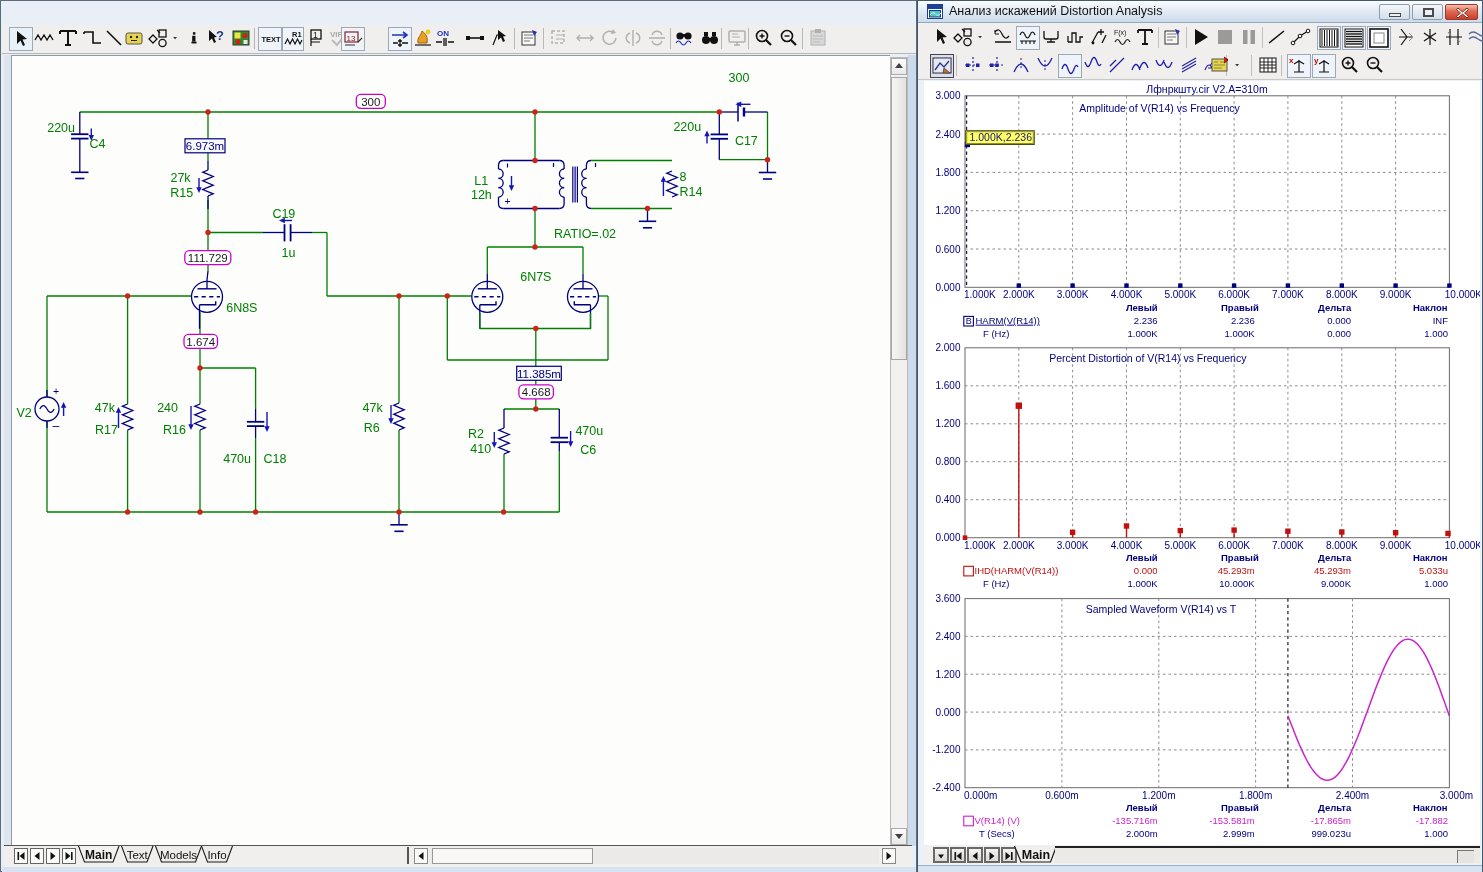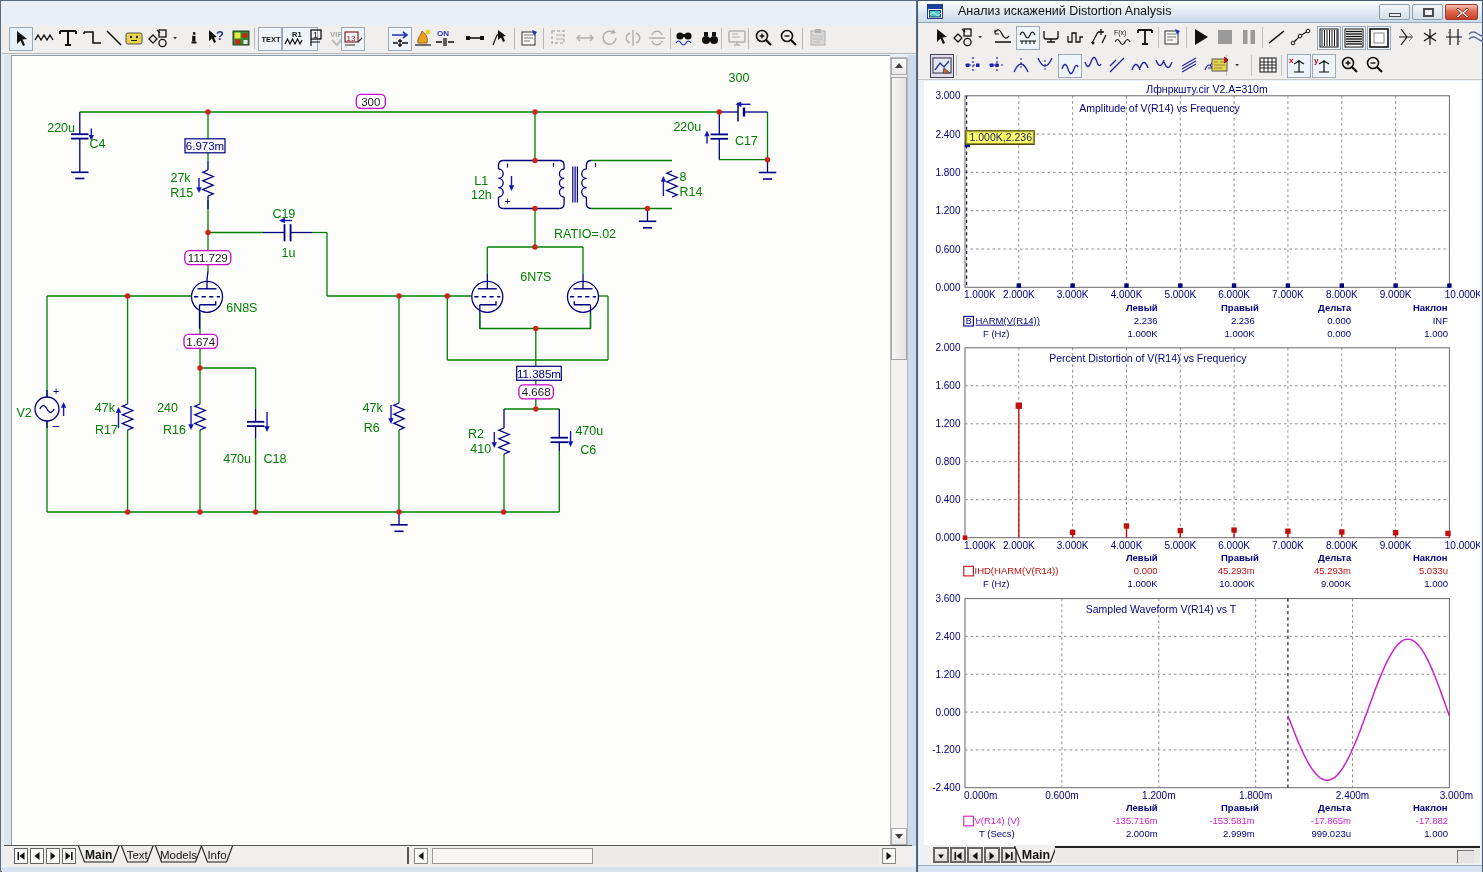--- a/index.html
+++ b/index.html
@@ -60,21 +60,21 @@
             <rect x="3" y="4" width="16" height="14" fill="#2e8b2e" stroke="#333"></rect>
             <rect x="4.5" y="5.5" width="6" height="6" fill="#e8e840"></rect>
             <circle cx="8" cy="14.5" r="2.6" fill="#d02010"></circle>
             <circle cx="15" cy="8.5" r="2.6" fill="#d02010"></circle>
             <path d="M13.5 13 h4 v4 h-4 z" fill="#e8e8e8"></path>
           </svg></div>
 <div class="abs" style="left:252px;top:3px;width:1px;height:21px;background:#b8b8b8;"></div>
 <div class="abs" style="left:256px;top:2px;width:24px;height:24px;border:1px solid #9aa8b8;background:#eef4fa;"><svg width="22" height="22" viewBox="0 0 22 22">
             <text x="2.5" y="14" font-size="7.5" font-weight="bold" fill="#111" font-family="Liberation Sans">TEXT</text>
           </svg></div>
-<div class="abs" style="left:280px;top:2px;width:36px;height:24px;border:1px solid #9aa8b8;background:#eef4fa;"><svg width="22" height="22" viewBox="0 0 22 22">
+<div class="abs" style="left:280px;top:2px;width:22px;height:24px;border:1px solid #9aa8b8;background:#eef4fa;"><svg width="22" height="22" viewBox="0 0 22 22">
             <text x="9" y="9" font-size="7.5" font-weight="bold" fill="#111" font-family="Liberation Sans">R1</text>
             <path d="M2 16 L4.5 11 L7 16 L9.5 11 L12 16 L14.5 11 L17 16 L19 12" stroke="#111" fill="none" stroke-width="1.2"></path>
           </svg></div>
 <div class="abs" style="left:304px;top:2px;width:24px;height:24px;"><svg width="22" height="22" viewBox="0 0 22 22">
             <rect x="5" y="3" width="10" height="9" fill="none" stroke="#111" stroke-width="1.3"></rect>
             <text x="7" y="11" font-size="8.5" fill="#111" font-family="Liberation Sans">1</text>
             <path d="M5 12 L5 19 M5 15 l9 0" stroke="#111" stroke-width="1.2"></path>
           </svg></div>
 <div class="abs" style="left:326px;top:2px;width:22px;height:24px;"><svg width="22" height="22" viewBox="0 0 22 22">
             <text x="2" y="10" font-size="8" font-weight="bold" fill="#aaa" font-family="Liberation Sans">VIP</text>
@@ -464,21 +464,21 @@
 <div class="win" id="rwin" style="left:917px;top:0;width:566px;height:872px;background:#eaf1f8;border:1px solid #46596c;">
   <div class="abs" id="rtitle" style="left:0;top:0;width:564px;height:22px;background:linear-gradient(#fbfdfe,#e3ecf5 45%,#ccdaea);border-bottom:1px solid #98a8b8;">
     <div class="abs" style="left:9px;top:3px;width:16px;height:16px;">
       <svg width="16" height="16">
             <rect x="0.5" y="0.5" width="15" height="14" fill="#fff" stroke="#20407f"></rect>
             <rect x="1" y="1" width="14" height="4" fill="#1a3f9e"></rect>
             <rect x="2.5" y="6.5" width="11" height="6.5" fill="#49c8c8" stroke="#20407f"></rect>
             <path d="M3 11 Q6 7 8.5 10 T14 9" stroke="#eee" fill="none"></path>
           </svg>
     </div>
-    <div class="abs" style="left:40px;top:3px;font-size:12.5px;color:#101010;text-align:right;">Анализ искажений Distortion Analysis</div>
+    <div class="abs" style="left:31px;top:3px;font-size:12.5px;color:#101010;text-align:right;">Анализ искажений Distortion Analysis</div>
     <div class="abs" style="left:461px;top:3px;width:31px;height:16px;background:linear-gradient(#f3f7fa,#d3dfe9);border:1px solid #8c9cab;border-radius:2px;">
           <div class="abs" style="left:9px;top:8px;width:12px;height:4px;background:#eef2f6;border:1px solid #4a4a4a;"></div>
         </div>
     <div class="abs" style="left:494px;top:3px;width:31px;height:16px;background:linear-gradient(#f3f7fa,#d3dfe9);border:1px solid #8c9cab;border-radius:2px;">
           <div class="abs" style="left:10px;top:3px;width:11px;height:9px;border:2px solid #4a4a4a;background:#eef2f6;"></div>
         </div>
     <div class="abs" style="left:527px;top:3px;width:33px;height:16px;background:linear-gradient(#f5c0b4,#e06a50 45%,#c8402a);border:1px solid #9a3a28;border-radius:2px;">
           <svg class="abs" style="left:10px;top:2px" width="13" height="12">
             <path d="M2 1 L6.5 5 L11 1 L12.5 2.5 L8.5 6 L12.5 9.5 L11 11 L6.5 7 L2 11 L0.5 9.5 L4.5 6 L0.5 2.5 Z" fill="#fff" stroke="#7c2a1c" stroke-width="1"></path>
           </svg>

